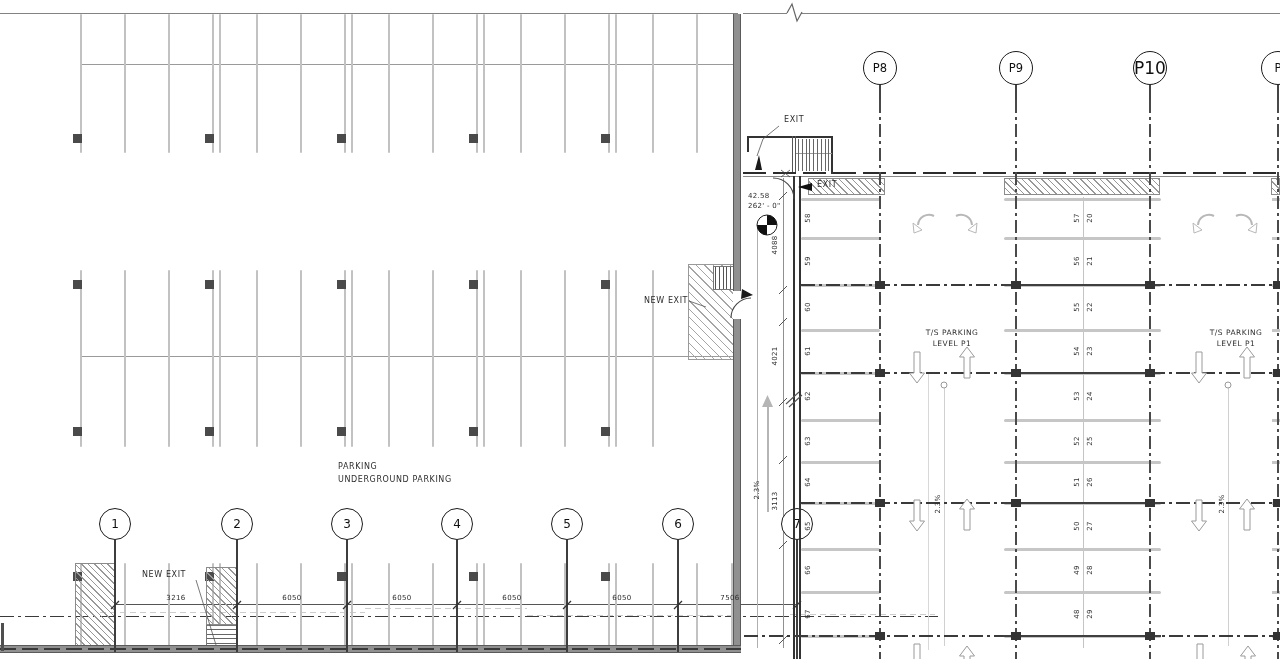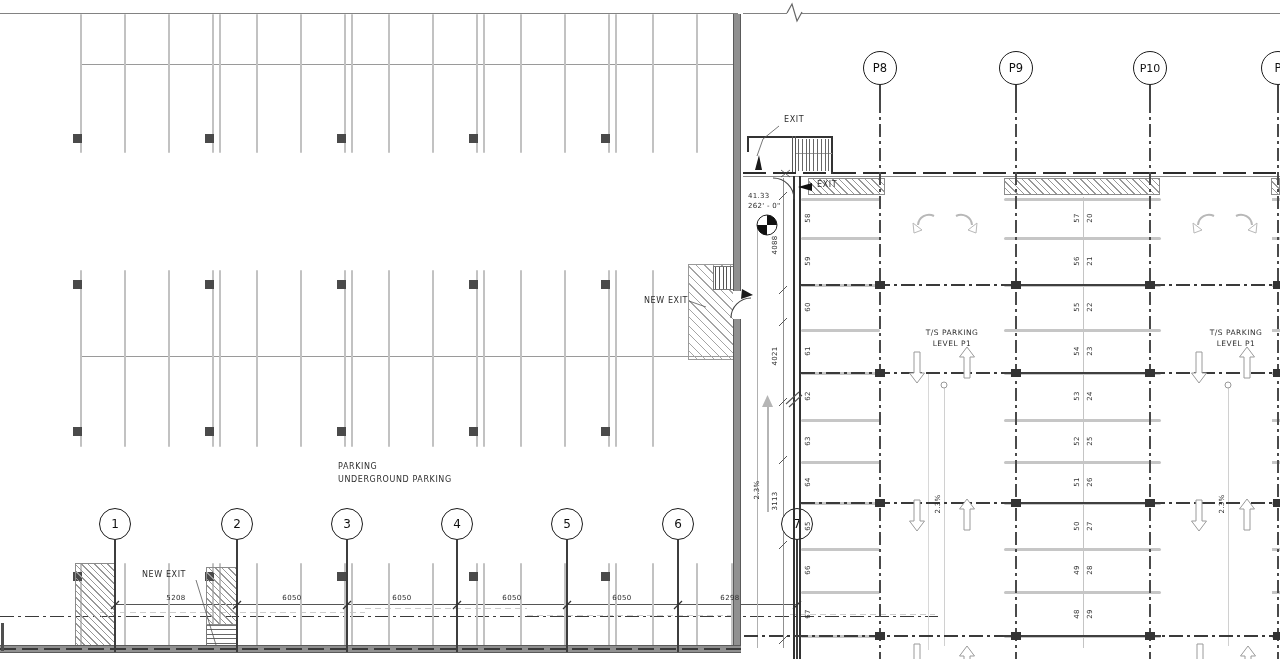--- a/index.html
+++ b/index.html
@@ -241,21 +241,21 @@
       <div class="a bub" style="left: 221px; top: 508px; width: 32px; height: 32px; font-size: 12px;">2</div>
       <div class="a bub" style="left: 331px; top: 508px; width: 32px; height: 32px; font-size: 12px;">3</div>
       <div class="a bub" style="left: 441px; top: 508px; width: 32px; height: 32px; font-size: 12px;">4</div>
       <div class="a bub" style="left: 551px; top: 508px; width: 32px; height: 32px; font-size: 12px;">5</div>
       <div class="a bub" style="left: 662px; top: 508px; width: 32px; height: 32px; font-size: 12px;">6</div>
       <div class="a bub" style="left: 781px; top: 508px; width: 32px; height: 32px; font-size: 12px;">7</div>
       <div class="a" style="left: 793px; top: 508px; width: 1.6px; height: 32px; background: rgb(51, 51, 51);"></div>
       <div class="a" style="left: 799px; top: 508px; width: 1.6px; height: 32px; background: rgb(51, 51, 51);"></div>
       <div class="a bub" style="left: 863px; top: 51px; width: 34px; height: 34px; font-size: 11.5px;">P8</div>
       <div class="a bub" style="left: 999px; top: 51px; width: 34px; height: 34px; font-size: 11.5px;">P9</div>
-      <div class="a bub" style="left: 1133px; top: 51px; width: 34px; height: 34px; font-size: 11px;">P10</div>
+      <div class="a bub" style="left: 1133px; top: 51px; width: 34px; height: 34px; font-size: 17px;">P10</div>
       <div class="a bub" style="left: 1261px; top: 51px; width: 34px; height: 34px; font-size: 11.5px;">P</div>
       <div class="a vnum" style="left: 798px; top: 208px; width: 20px; height: 20px;">58</div>
       <div class="a vnum" style="left: 1067px; top: 208px; width: 20px; height: 20px;">57</div>
       <div class="a vnum" style="left: 1080px; top: 208px; width: 20px; height: 20px;">20</div>
       <div class="a vnum" style="left: 798px; top: 251px; width: 20px; height: 20px;">59</div>
       <div class="a vnum" style="left: 1067px; top: 251px; width: 20px; height: 20px;">56</div>
       <div class="a vnum" style="left: 1080px; top: 251px; width: 20px; height: 20px;">21</div>
       <div class="a vnum" style="left: 798px; top: 297px; width: 20px; height: 20px;">60</div>
       <div class="a vnum" style="left: 1067px; top: 297px; width: 20px; height: 20px;">55</div>
       <div class="a vnum" style="left: 1080px; top: 297px; width: 20px; height: 20px;">22</div>
@@ -273,26 +273,26 @@
       <div class="a vnum" style="left: 1080px; top: 472px; width: 20px; height: 20px;">26</div>
       <div class="a vnum" style="left: 798px; top: 516px; width: 20px; height: 20px;">65</div>
       <div class="a vnum" style="left: 1067px; top: 516px; width: 20px; height: 20px;">50</div>
       <div class="a vnum" style="left: 1080px; top: 516px; width: 20px; height: 20px;">27</div>
       <div class="a vnum" style="left: 798px; top: 560px; width: 20px; height: 20px;">66</div>
       <div class="a vnum" style="left: 1067px; top: 560px; width: 20px; height: 20px;">49</div>
       <div class="a vnum" style="left: 1080px; top: 560px; width: 20px; height: 20px;">28</div>
       <div class="a vnum" style="left: 798px; top: 604px; width: 20px; height: 20px;">67</div>
       <div class="a vnum" style="left: 1067px; top: 604px; width: 20px; height: 20px;">48</div>
       <div class="a vnum" style="left: 1080px; top: 604px; width: 20px; height: 20px;">29</div>
-      <div class="a dlab" style="left: 146px; top: 594px; width: 60px; height: 10px;">5208</div>
+      <div class="a dlab" style="left: 146px; top: 594px; width: 60px; height: 10px;">3216</div>
       <div class="a dlab" style="left: 262px; top: 594px; width: 60px; height: 10px;">6050</div>
       <div class="a dlab" style="left: 372px; top: 594px; width: 60px; height: 10px;">6050</div>
       <div class="a dlab" style="left: 482px; top: 594px; width: 60px; height: 10px;">6050</div>
       <div class="a dlab" style="left: 592px; top: 594px; width: 60px; height: 10px;">6050</div>
-      <div class="a dlab" style="left: 700px; top: 594px; width: 60px; height: 10px;">6298</div>
+      <div class="a dlab" style="left: 700px; top: 594px; width: 60px; height: 10px;">7506</div>
     </div>
 
   <svg id="sym" class="a" style="left:0;top:0" width="1280" height="659" viewBox="0 0 1280 659">
     <rect x="787" y="6" width="14" height="13" fill="#ffffff"></rect>
     <path d="M787 13 L792 4 L797 21 L802 12" stroke="#666" stroke-width="1.2" fill="none"></path>
     <path d="M779 126 L763 139 L757 156" stroke="#555" stroke-width=".8" fill="none"></path>
     <polygon points="755,170 759,155 762,170" fill="#1a1a1a"></polygon>
     <path d="M773 178 A21 21 0 0 1 794 199" stroke="#444" stroke-width="1.1" fill="none"></path>
     <path d="M781 170 L790 177 M790 170 L781 177" stroke="#444" stroke-width=".8" fill="none"></path>
     <polygon points="798,187 812,183 812,191" fill="#101010"></polygon>
@@ -344,21 +344,21 @@
     </svg>
 
   <div class="txt" style="left:338px;top:462px">PARKING</div>
   <div class="txt" style="left:338px;top:475px">UNDERGROUND PARKING</div>
 
   <div class="txt" style="left:784px;top:115px">EXIT</div>
   <div class="txt" style="left:817px;top:180px">EXIT</div>
   <div class="txt" style="left:644px;top:296px">NEW EXIT</div>
   <div class="txt" style="left:142px;top:570px">NEW EXIT</div>
 
-  <div class="txt t7" style="left:748px;top:192px">41.33</div>
+  <div class="txt t7" style="left:748px;top:192px">42.58</div>
   <div class="txt t7" style="left:748px;top:202px">262' - 0"</div>
 
   <div class="txt t7 vt" style="left:752px;top:241px;width:46px">4088</div>
   <div class="txt t7 vt" style="left:752px;top:352px;width:46px">4021</div>
   <div class="txt t7 vt" style="left:752px;top:497px;width:46px">3113</div>
 
   <div class="txt t7 vt" style="left:734px;top:486px;width:46px">2.3%</div>
   <div class="txt t7 vt" style="left:915px;top:500px;width:46px">2.3%</div>
   <div class="txt t7 vt" style="left:1199px;top:500px;width:46px">2.3%</div>
 

